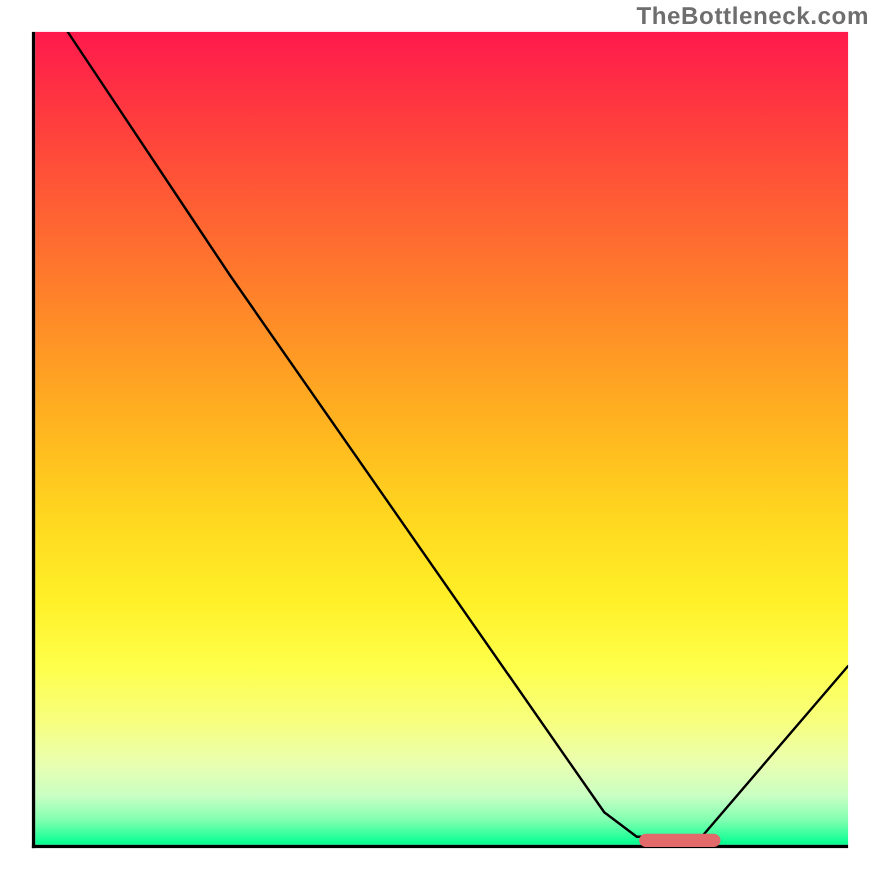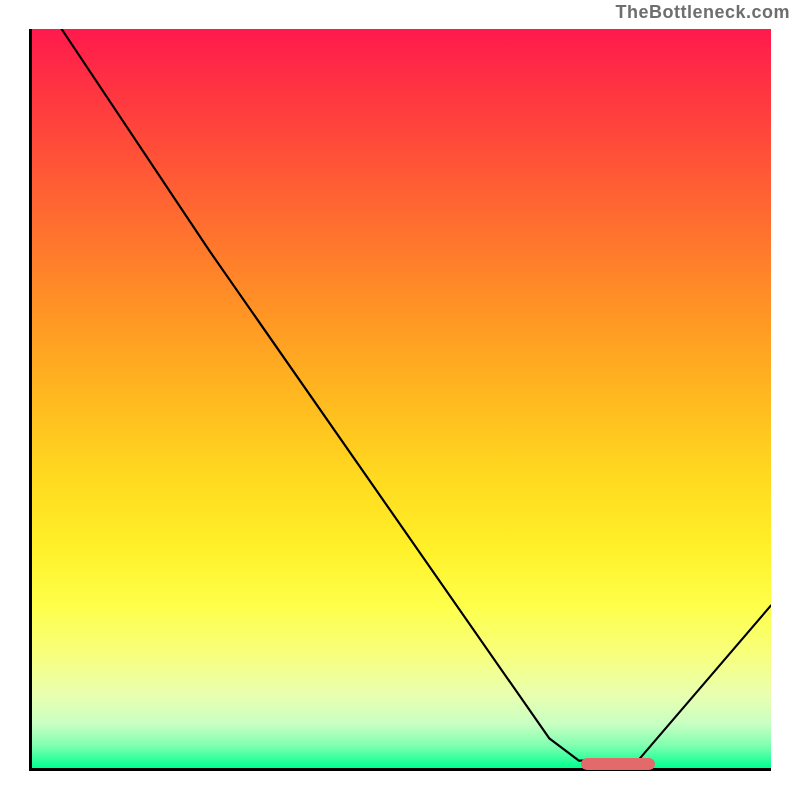--- a/index.html
+++ b/index.html
@@ -7,21 +7,21 @@
     width: 800px;
     height: 800px;
     background: #ffffff;
     position: relative;
     font-family: Arial, Helvetica, sans-serif;
   }
   .watermark {
     position: absolute;
     top: 2px;
     right: 10px;
-    font-size: 18px;
+    font-size: 22px;
     font-weight: bold;
     color: #6e6e6e;
     letter-spacing: 0.5px;
   }
   .plot-area {
     position: absolute;
     left: 29px;
     top: 29px;
     width: 742px;
     height: 742px;

